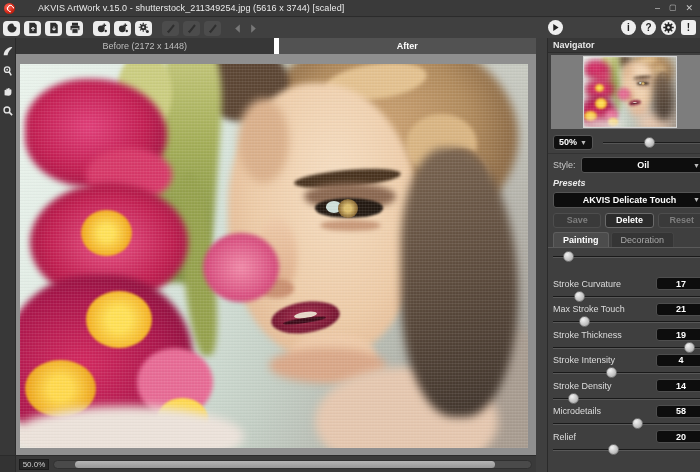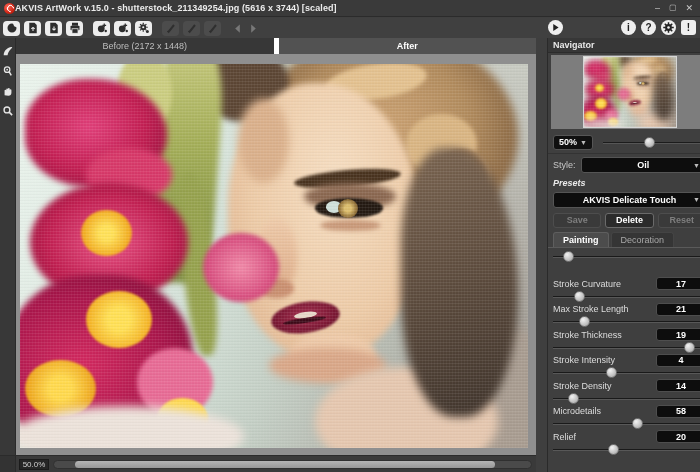--- a/index.html
+++ b/index.html
@@ -4,21 +4,21 @@
 <style>
   * { margin:0; padding:0; box-sizing:border-box; }
   html,body { width:700px; height:472px; background:#222; }
   body { font-family:"Liberation Sans", sans-serif; -webkit-font-smoothing:antialiased; }
   #app { position:relative; width:700px; height:472px; background:#3f3f3f; overflow:hidden; color:#ddd; }
 
   
   .titlebar { position:absolute; left:0; top:0; width:700px; height:17px; background:#3a3a3a; border-bottom:1px solid #2b2b2b; display:flex; align-items:center; padding:0 4px; }
   .app-logo { width:11px; height:11px; border-radius:50%; background:radial-gradient(circle at 35% 35%, #ff6a5a 0%, #d42818 55%, #8e1408 100%); position:relative; flex:0 0 auto; }
   .app-logo::after { content:""; position:absolute; left:3px; top:2px; width:5px; height:5px; border-radius:50%; border:1.5px solid #fff; border-right-color:transparent; transform:rotate(40deg); }
-  .title-text { font-size:9px; font-weight:bold; color:#ececec; margin-left:0; white-space:nowrap; letter-spacing:.1px;text-align:center; }
+  .title-text { font-size:9px; font-weight:normal; color:#ececec; margin-left:23px; white-space:nowrap; letter-spacing:.1px;text-align:center; }
   .win-controls { margin-left:auto; display:flex; gap:9px; align-items:center; padding-right:3px; }
   .win-btn { font-size:9px; color:#c9c9c9; line-height:10px; cursor:default; }
   .win-btn.max { font-size:8px; color:#bdbdbd; }
 
   
   .toolbar { position:absolute; left:0; top:18px; width:700px; height:20px; background:#404040; display:flex; align-items:center; padding:0 3px; }
   .tool-tile { width:17px; height:15px; background:#ededed; border-radius:4px; display:flex; align-items:center; justify-content:center; margin-right:4px; flex:0 0 auto; }
   .tool-tile.dim { background:#4c4c4c; }
   .tbar-sep { width:6px; flex:0 0 auto; }
   .tbar-arrow { width:12px; height:12px; display:flex; align-items:center; justify-content:center; margin-right:4px; }
@@ -434,21 +434,21 @@
       <span class="slider-value">17</span>
     </div>
     <div class="slider-track">
       <span class="st-line"></span>
       <span class="knob" style="left: 17%;"></span>
     </div>
   </div>
 
   <div class="slider-block">
     <div class="slider-head">
-      <span class="slider-label">Max Stroke Length</span>
+      <span class="slider-label">Max Stroke Touch</span>
       <span class="slider-value">21</span>
     </div>
     <div class="slider-track">
       <span class="st-line"></span>
       <span class="knob" style="left: 20%;"></span>
     </div>
   </div>
 
   <div class="slider-block">
     <div class="slider-head">

